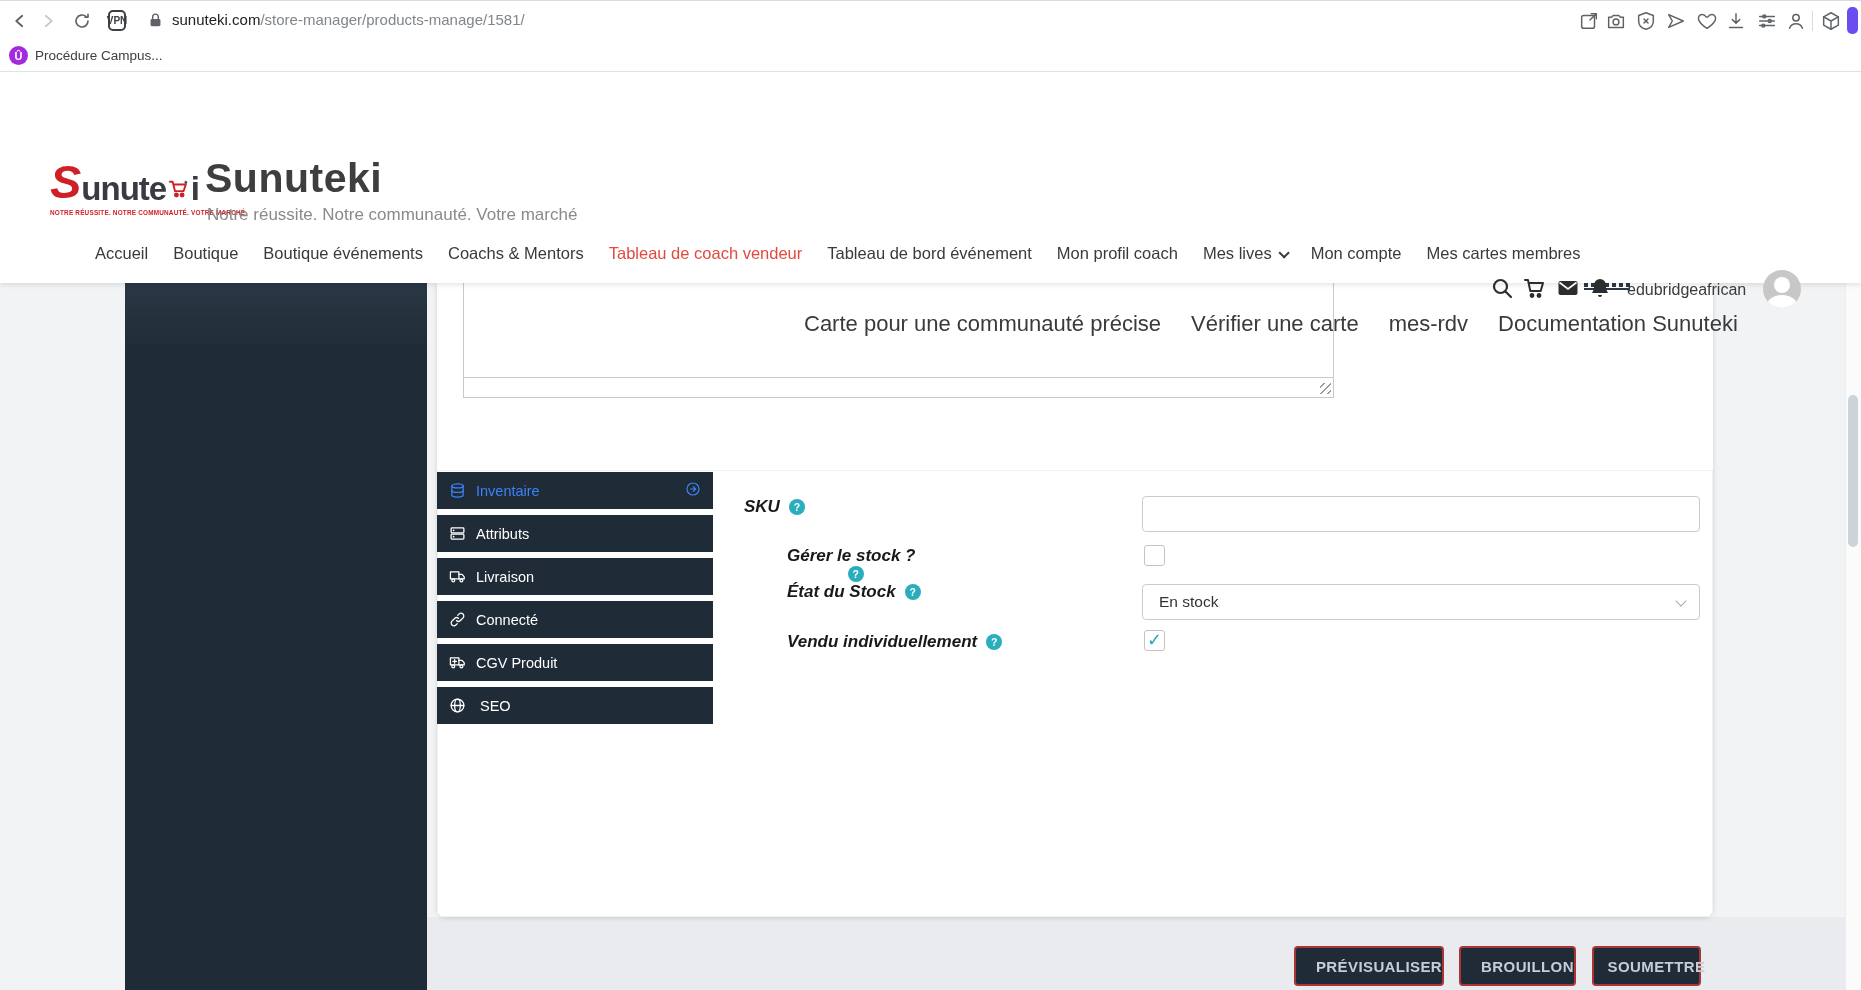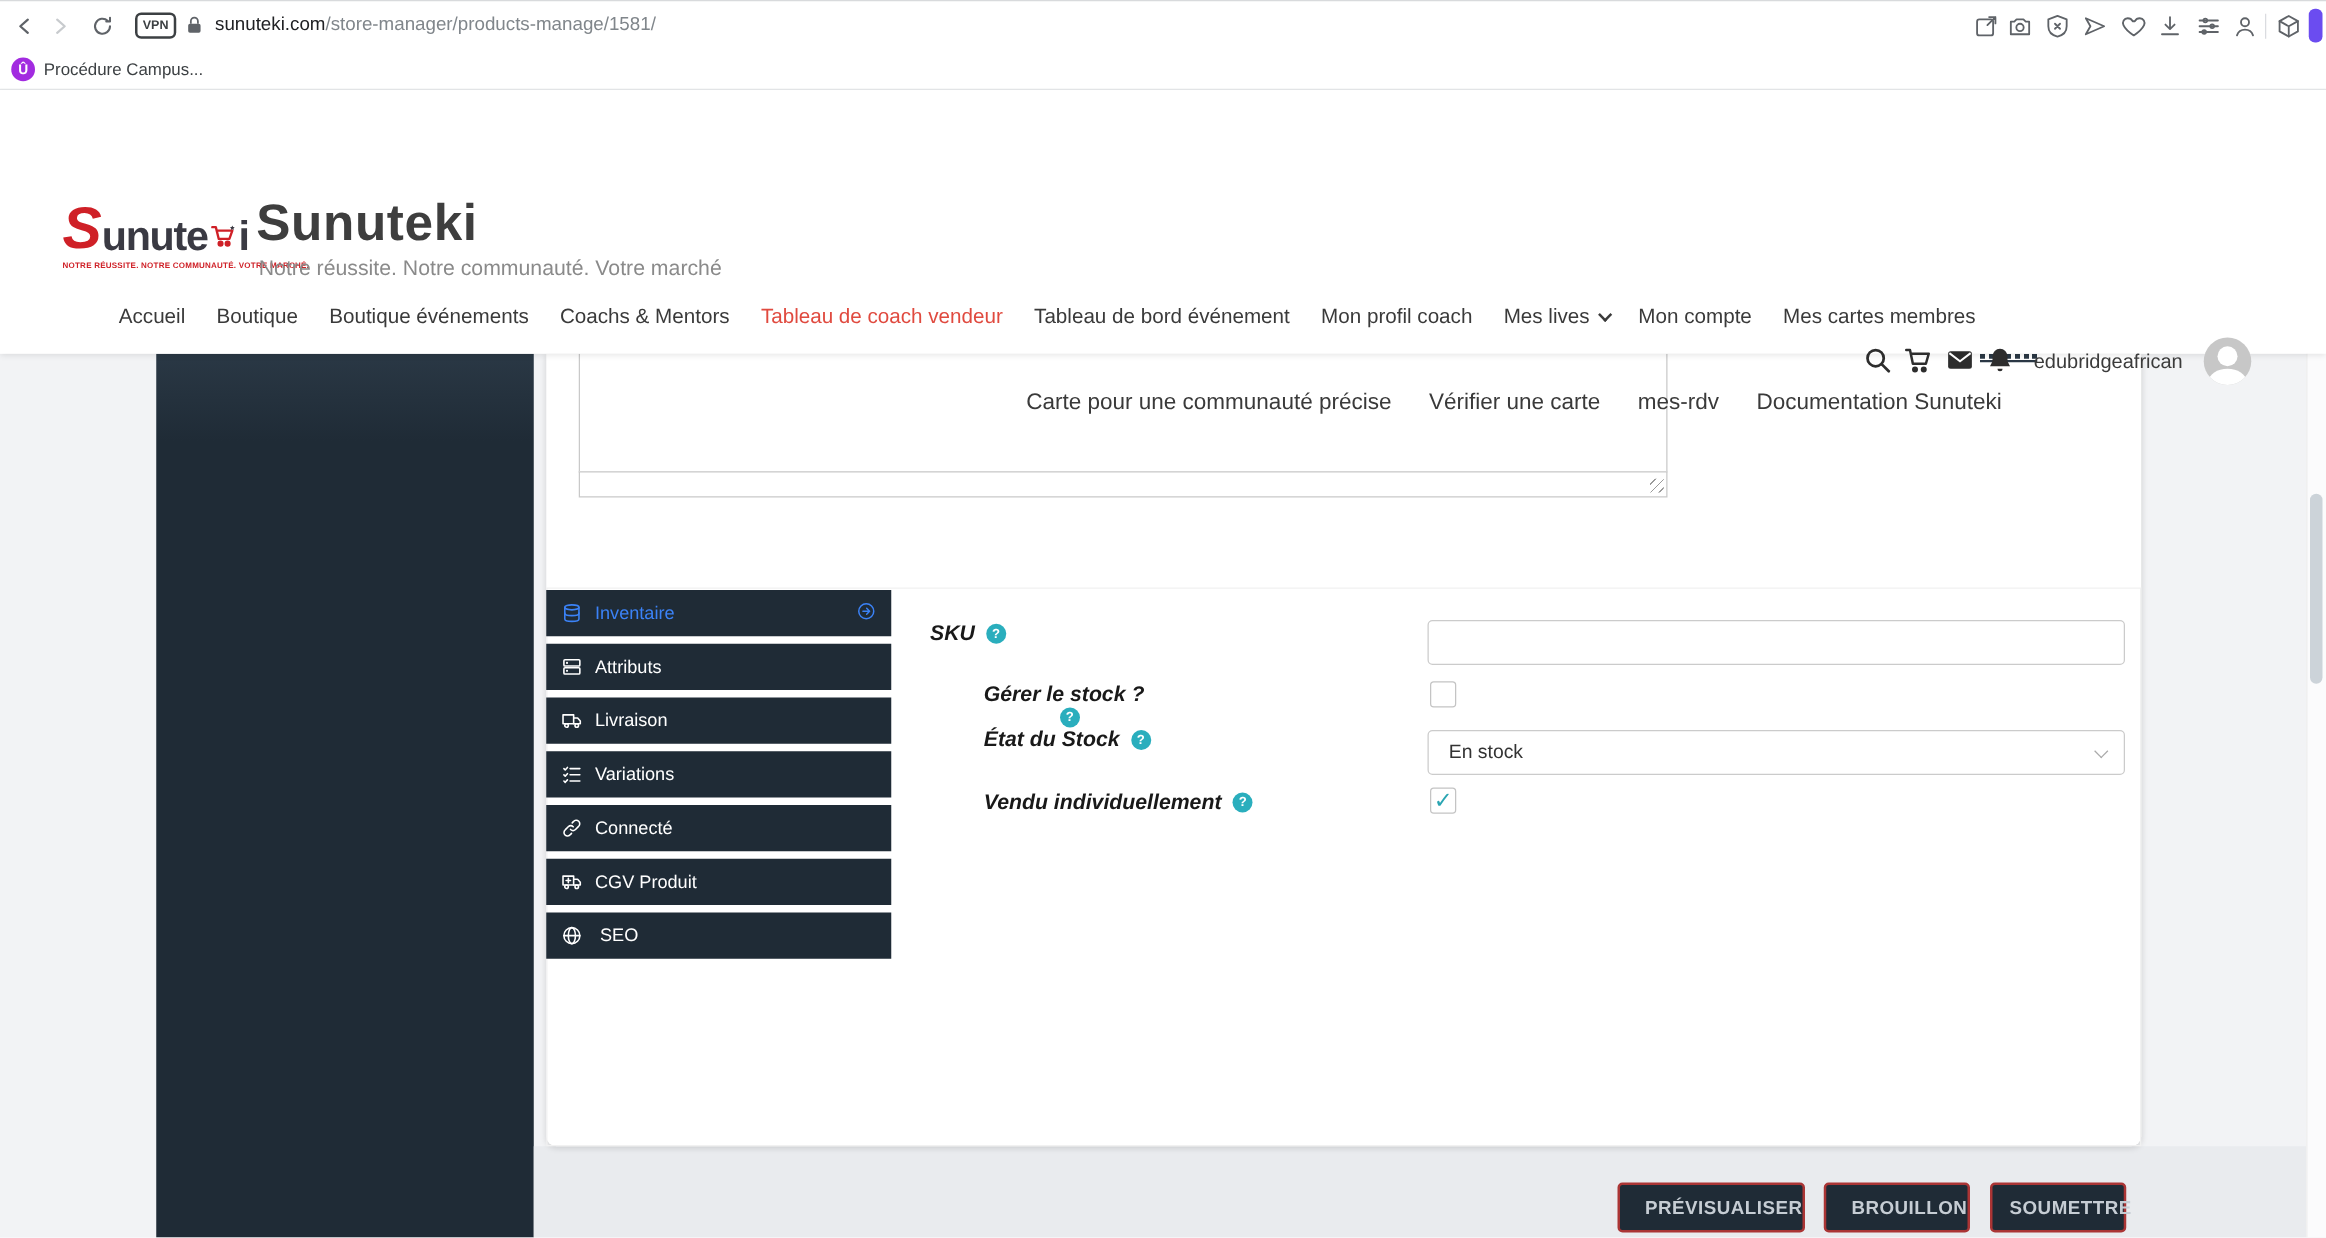--- a/index.html
+++ b/index.html
@@ -6,21 +6,21 @@
   html,body { width:1861px; height:990px; }
   body {
     font-family: "Liberation Sans", "DejaVu Sans", sans-serif;
     background:#fff; overflow:hidden; position:relative;
   }
   .abs { position:absolute; }
 
   
   #chrome { left:0; top:0; width:1861px; height:40px; background:#fff; border-top:1px solid #d8dadc; }
   .nav-glyph { width:20px; height:20px; display:flex; align-items:center; justify-content:center; }
-  #vpn-badge { left:108px; top:9px; width:33px; height:21px; border:2px solid #3c4043; border-radius:5px;
+  #vpn-badge { left:108px; top:9px; width:18px; height:21px; border:2px solid #3c4043; border-radius:5px;
     font-size:10px; font-weight:bold; color:#3c4043; display:flex; align-items:center; justify-content:center; }
   #url-text { left:172px; top:10px; font-size:15px; color:#202124; white-space:nowrap; }
   #url-text .path { color:#80868b; }
   .tb-icon { top:9px; width:22px; height:22px; }
   .tb-icon svg { width:22px; height:22px; stroke:#5f6368; fill:none; stroke-width:1.6; stroke-linecap:round; stroke-linejoin:round; }
   #tb-separator { left:1812px; top:10px; width:1px; height:20px; background:#dadce0; }
   #side-pill { left:1847px; top:6px; width:11px; height:27px; border-radius:5px; background:#6b4cf0; }
 
   
   #bookmarks { left:0; top:40px; width:1861px; height:32px; background:#fff; border-bottom:1px solid #e4e6e8; }
@@ -36,21 +36,21 @@
   #logo-mid { color:#3a3a43; font-size:33px; letter-spacing:-1px; }
   #logo-cart { width:30px; height:30px; margin:0 1px -2px 1px; }
   #logo-end { color:#3a3a43; font-size:33px; }
   #logo-tagline { margin-top:4px; color:#cf2027; font-size:6.4px; font-weight:bold; letter-spacing:.2px; white-space:nowrap; }
   #site-title { left:205px; top:83px; font-size:41px; font-weight:600; color:#3e3e3e; letter-spacing:.5px; }
   #site-subtitle { left:207px; top:133px; font-size:17px; color:#8a8a8a; }
 
   #nav-primary { left:95px; top:172px; display:flex; gap:25px; font-size:16.5px; color:#3a3a3a; white-space:nowrap; }
   #nav-primary a, #nav-secondary a { text-decoration:none; color:inherit; cursor:pointer; }
   #nav-primary a.active { color:#e04a3f; }
-  #nav-secondary { left:821px; top:239px; display:flex; gap:30px; font-size:18px; color:#3a3a3a; white-space:nowrap; }
+  #nav-secondary { left:804px; top:239px; display:flex; gap:30px; font-size:22px; color:#3a3a3a; white-space:nowrap; }
   .chev { display:inline-block; width:8px; height:8px; border-right:2px solid #3a3a3a; border-bottom:2px solid #3a3a3a;
     transform:rotate(45deg) translateY(-3px); margin-left:6px; }
 
   .hd-icon { top:204px; width:24px; height:24px; cursor:pointer; }
   .hd-icon svg { width:24px; height:24px; }
   #username { left:1627px; top:209px; font-size:16px; color:#3b3b3b; cursor:pointer; }
   #avatar { left:1763px; top:198px; width:38px; height:38px; border-radius:50%; background:#c7c7c7; overflow:hidden; cursor:pointer; }
   #avatar .head { position:absolute; left:11px; top:7px; width:16px; height:16px; border-radius:50%; background:#fff; }
   #avatar .body { position:absolute; left:4px; top:25px; width:30px; height:20px; border-radius:50%; background:#fff; }
 
@@ -324,31 +324,20 @@
     <svg viewBox="0 0 24 24">
         <path d="M2 5.5h12v10H2z"></path>
         <path d="M14 9h4.5l3 3.5v3h-7.5"></path>
         <circle cx="6" cy="17.5" r="2"></circle>
         <circle cx="17.5" cy="17.5" r="2"></circle>
       </svg>
     <span>Livraison</span>
   </div>
   <div class="tab">
     <svg viewBox="0 0 24 24">
-        <path d="M3 5.5l1.5 1.5L7 4.2"></path>
-        <path d="M10 5.5h11"></path>
-        <path d="M3 12.5l1.5 1.5L7 11.2"></path>
-        <path d="M10 12.5h11"></path>
-        <path d="M3 19.5l1.5 1.5L7 18.2"></path>
-        <path d="M10 19.5h11"></path>
-      </svg>
-    <span>Variations</span>
-  </div>
-  <div class="tab">
-    <svg viewBox="0 0 24 24">
         <path d="M10.5 13.5a4 4 0 0 0 5.6 0l3.2-3.2a4 4 0 1 0-5.6-5.6l-1.3 1.3"></path>
         <path d="M13.5 10.5a4 4 0 0 0-5.6 0l-3.2 3.2a4 4 0 1 0 5.6 5.6l1.3-1.3"></path>
       </svg>
     <span>Connecté</span>
   </div>
   <div class="tab">
     <svg viewBox="0 0 24 24">
         <path d="M2 5.5h12v10H2z"></path>
         <path d="M14 9h4.5l3 3.5v3h-7.5"></path>
         <circle cx="6" cy="17.5" r="2"></circle>

